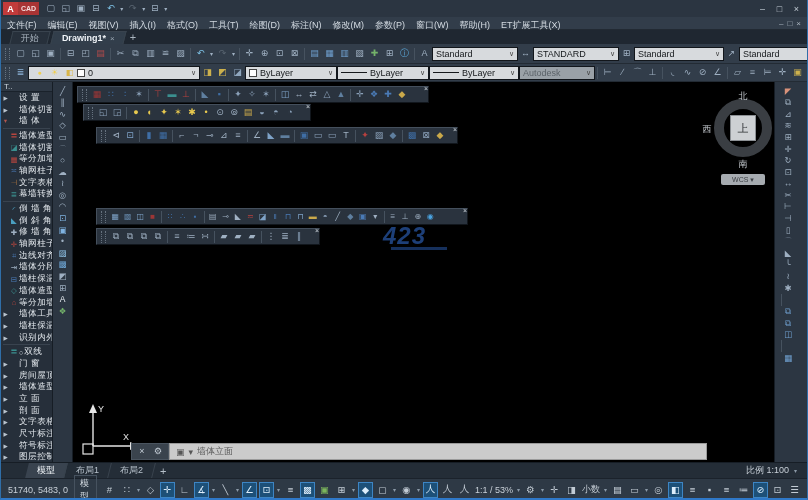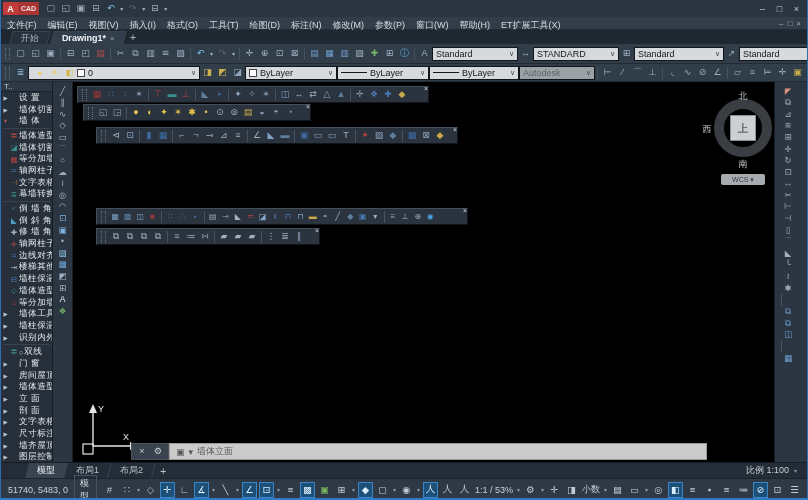--- a/index.html
+++ b/index.html
@@ -344,21 +344,21 @@
             <span class="sbtxt">轴网柱子</span>
           </div>
           <div class="sbitem">
             <span class="sbarrow"></span>
             <span class="sbicon" style="color: rgb(74, 122, 181);">⌗</span>
             <span class="sbtxt">边线对齐</span>
           </div>
           <div class="sbitem">
             <span class="sbarrow"></span>
             <span class="sbicon" style="color: rgb(159, 176, 194);">⇥</span>
-            <span class="sbtxt">楼梯其他</span>
+            <span class="sbtxt">墙体分段</span>
           </div>
           <div class="sbitem">
             <span class="sbarrow"></span>
             <span class="sbicon" style="color: rgb(74, 122, 181);">⊟</span>
             <span class="sbtxt">墙柱保温</span>
           </div>
           <div class="sbitem">
             <span class="sbarrow"></span>
             <span class="sbicon" style="color: rgb(59, 143, 143);">◇</span>
             <span class="sbtxt">墙体造型</span>
@@ -421,21 +421,21 @@
             <span class="sbtxt">文字表格</span>
           </div>
           <div class="sbitem">
             <span class="sbarrow">▶</span>
             <span class="sbicon"></span>
             <span class="sbtxt">尺寸标注</span>
           </div>
           <div class="sbitem">
             <span class="sbarrow">▶</span>
             <span class="sbicon"></span>
-            <span class="sbtxt">墙齐屋顶</span>
+            <span class="sbtxt">符号标注</span>
           </div>
           <div class="sbitem">
             <span class="sbarrow">▶</span>
             <span class="sbicon"></span>
             <span class="sbtxt">图层控制</span>
           </div>
         </div>
     </div>
 
     <div class="vdock">
@@ -604,20 +604,24 @@
             <span class="tbi">▰</span>
             <span class="tbi">▰</span>
             <span class="sep"></span>
             <span class="tbi">⋮</span>
             <span class="tbi">≣</span>
             <span class="tbi" style="color: rgb(138, 160, 184);">∥</span>
           </span>
         <span class="fclose">×</span>
       </div>
 
+      <div class="watermark" style="left:310px;top:140px;">
+        <span>423</span>
+        <div class="wline"></div>
+      </div>
 
       <div class="vc" style="left:622px;top:4px;">
         <div class="vc-ring"></div>
         <div class="vc-lbl" style="top:4px;left:0;">北</div>
         <div class="vc-lbl w" style="top:37px;left:6px;">西</div>
         <div class="vc-lbl e" style="top:37px;left:78px;">东</div>
         <div class="vc-lbl" style="top:72px;left:0;">南</div>
         <div class="vc-face">上</div>
         <div class="vc-wcs">WCS ▾</div>
       </div>

